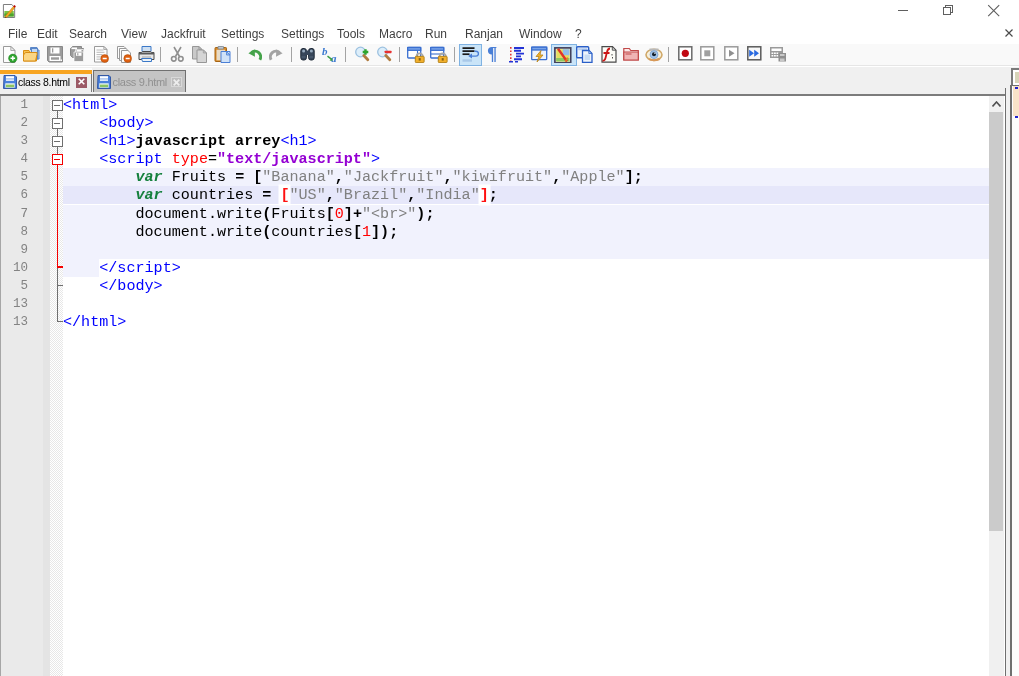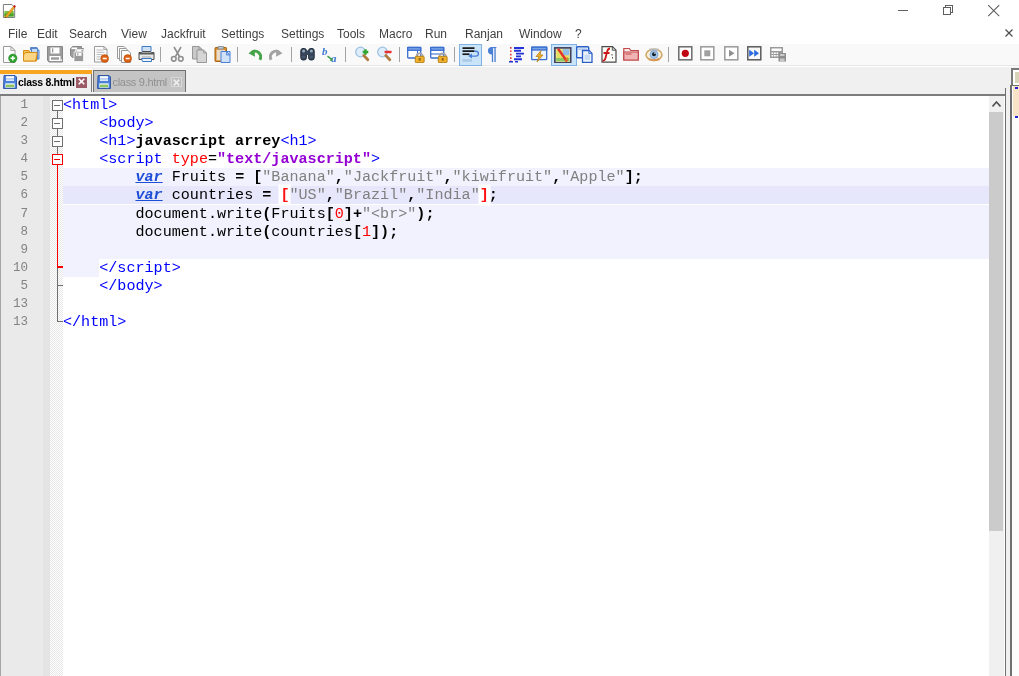--- a/index.html
+++ b/index.html
@@ -25,21 +25,21 @@
   #foldmargin { position:absolute; left:50px; top:0; width:13px; height:580px;
      background:repeating-conic-gradient(#ffffff 0% 25%, #e7e7e7 0% 50%); background-size:2px 2px; }
   .lnum { position:absolute; width:28px; text-align:right; left:0; height:18.08px; line-height:18.08px;
      font-family:"Liberation Mono", monospace; font-size:12.5px; color:#838383; }
   .cl { position:absolute; left:63px; height:18.08px; line-height:18.08px; white-space:pre;
      font-family:"Liberation Mono", monospace; font-size:15.1px; color:#000; }
   .selrow { position:absolute; left:63px; width:926px; height:18.08px; background:#f1f2fd; }
   .b { color:#0000ff; }          
   .r { color:#ff0000; }          
   .p { color:#9400d3; font-weight:bold; } 
-  .k { color:#1d4ed8; font-weight:bold; font-style:italic;text-decoration:underline; } 
+  .k { color:#15803d; font-weight:bold; font-style:italic; } 
   .o { font-weight:bold; color:#000; }  
   .s { color:#808080; }          
   .n { color:#ff0000; }          
   .bm { color:#ff1010; font-weight:bold; background:#ffffff; box-shadow:0 0 0 1.5px #ffffff; } 
   .fbox { position:absolute; width:11px; height:11px; background:#fff; border:1.5px solid #6f6f6f; }
   .fbox:after { content:""; position:absolute; left:1.1px; top:3.6px; width:5.8px; height:1.6px; background:#6f6f6f; }
   .fred { border-color:#f40000; }
   .fred:after { background:#f40000; }
   
   #vscroll { position:absolute; left:989px; top:0px; width:15px; height:580px; background:#f0f0f0; }
@@ -310,21 +310,21 @@
     <div class="abs" style="left:93px;top:3px;width:93px;height:22px;background:#c4c4c4;border:1.5px solid #707070;border-bottom:none;"></div>
 
     <div id="tabdeco">
     <svg class="abs" style="left:3px;top:8px" width="14" height="14" viewBox="0 0 14 14">
         <path d="M1 0.5 h11 l1.5 1.5 v11.5 h-13 z" fill="#4a80dc" stroke="#2a50a0" stroke-width="0.9"></path>
         <rect x="3" y="1.2" width="8" height="4.6" fill="#ffffff"></rect>
         <rect x="3" y="3.4" width="8" height="1.1" fill="#88aee8"></rect>
         <rect x="2.3" y="8.3" width="9.4" height="4.4" fill="#f0f8f0"></rect>
         <rect x="2.9" y="9.6" width="8.2" height="2.6" fill="#8cc463"></rect>
       </svg>
-    <span class="abs" style="left:18px;top:8.5px;font-size:10.5px;font-weight:bold;letter-spacing:-0.3px;color:#000">class 8.html</span>
+    <span class="abs" style="left:18px;top:8.5px;font-size:10.5px;font-weight:normal;letter-spacing:-0.3px;color:#000">class 8.html</span>
     <div class="abs" style="left:76px;top:9.5px;width:10.5px;height:11px;background:#9c5a66"></div>
     <svg class="abs" style="left:76px;top:9px" width="11" height="11" viewBox="0 0 11 11">
         <path d="M2.7 2.7 l5.6 5.6 M8.3 2.7 l-5.6 5.6" stroke="#fff" stroke-width="1.6"></path>
       </svg>
     <svg class="abs" style="left:97px;top:8px" width="14" height="14" viewBox="0 0 14 14">
         <path d="M1 0.5 h11 l1.5 1.5 v11.5 h-13 z" fill="#4a80dc" stroke="#2a50a0" stroke-width="0.9"></path>
         <rect x="3" y="1.2" width="8" height="4.6" fill="#ffffff"></rect>
         <rect x="3" y="3.4" width="8" height="1.1" fill="#88aee8"></rect>
         <rect x="2.3" y="8.3" width="9.4" height="4.4" fill="#f0f8f0"></rect>
         <rect x="2.9" y="9.6" width="8.2" height="2.6" fill="#8cc463"></rect>

